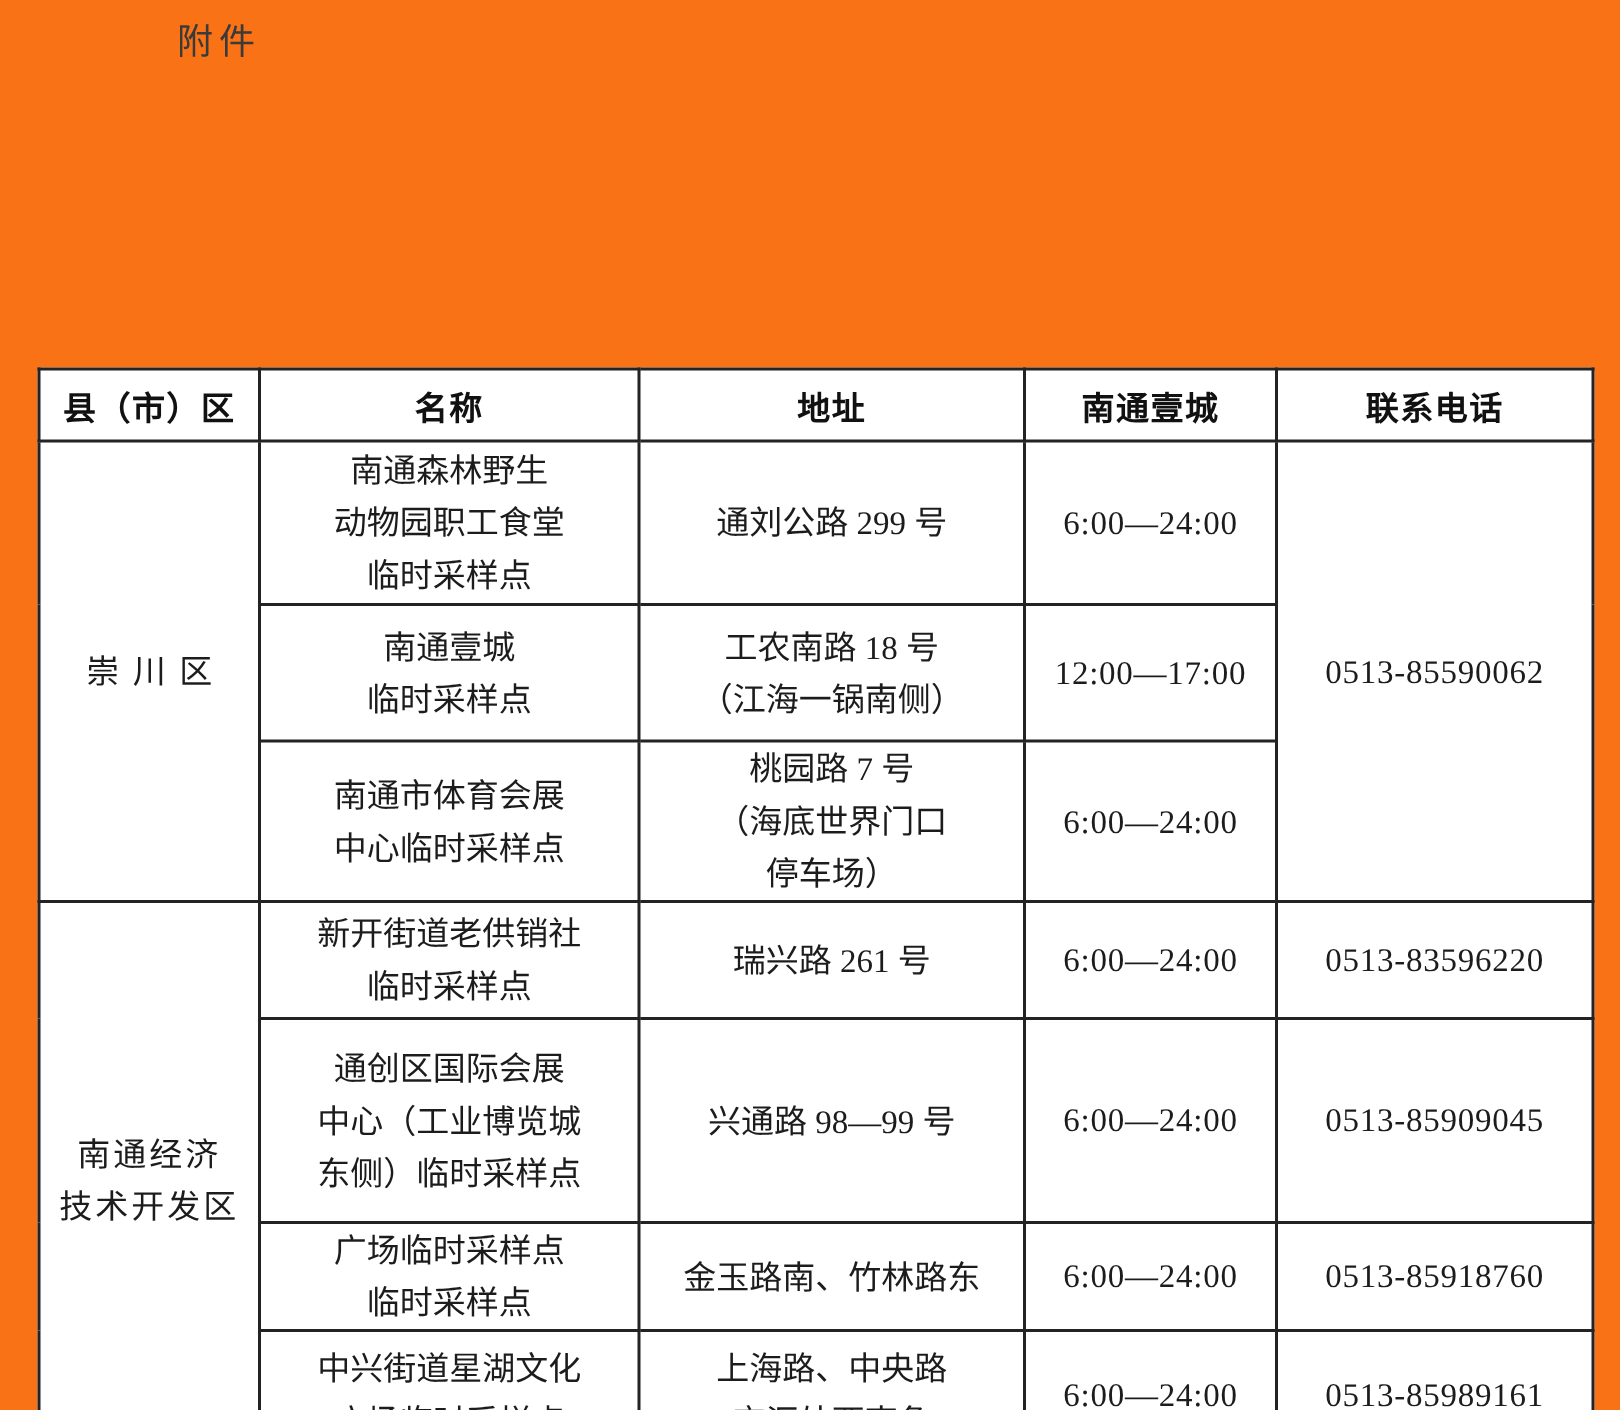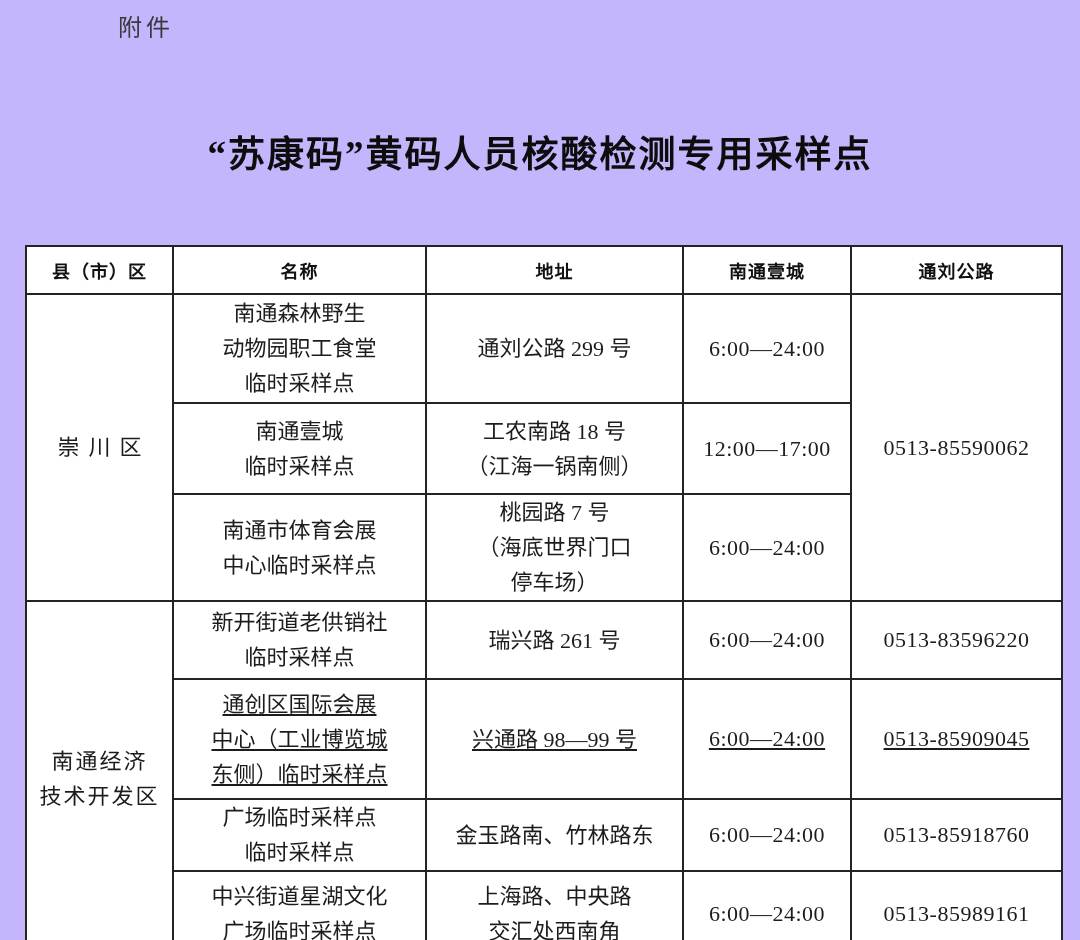--- a/index.html
+++ b/index.html
@@ -4,21 +4,21 @@
 <style>
   html, body {
     margin: 0;
     padding: 0;
     background: #ffffff;
   }
   .page {
     position: relative;
     width: 1080px;
     height: 940px;
-    background: #c4b5fd;
+    background: #f97316;
     color: #1c1c1c;
     font-family: "Liberation Serif", "DejaVu Serif", serif;
     overflow: hidden;
   }
   .attachment-label {
     position: absolute;
     left: 118px;
     top: 8px;
     font-size: 24px;
     color: #3a3a3a;
@@ -51,21 +51,21 @@
   .sampling-table td {
     border: 2px solid #232323;
     text-align: center;
     vertical-align: middle;
     padding: 0 2px;
     overflow: hidden;
   }
   .sampling-table th {
     font-family: "Liberation Sans", "DejaVu Sans", sans-serif;
     font-weight: 600;
-    font-size: 18px;
+    font-size: 22px;
     letter-spacing: 1px;
     color: #111111;
     border-radius: 23px;
   }
   .sampling-table td {
     font-size: 22px;
     color: #1c1c1c;
   }
   .line { line-height: 35px; }
   .district-cell { letter-spacing: 2px; font-family: Liberation Serif, serif; }
@@ -74,49 +74,48 @@
     font-size: 23px;
     font-family: "Liberation Serif", "DejaVu Serif", serif;
     letter-spacing: 0.5px;
     white-space: nowrap;
   }
   tr.rh { height: 48px; }
   tr.r1 { height: 109px; }
   tr.r2 { height: 91px; }
   tr.r3 { height: 83px; }
   tr.r4 { height: 78px; }
-  tr.r5 { height: 120px; text-decoration: underline; }
+  tr.r5 { height: 136px; }
   tr.r6 { height: 65px; }
   tr.r7 { height: 85px; }
 </style>
 </head>
 <body>
 
 <div class="page">
 
   <div class="attachment-label">附件</div>
 
-  <h1 class="doc-title">“苏康码”黄码人员核酸检测专用采样点</h1>
 
   <table class="sampling-table">
     <colgroup>
       <col style="width:147px">
       <col style="width:253px">
       <col style="width:257px">
       <col style="width:168px">
       <col style="width:211px">
     </colgroup>
 
     <tbody>
         <tr class="rh">
       <th>县（市）区</th>
       <th>名称</th>
       <th>地址</th>
       <th>南通壹城</th>
-      <th>通刘公路</th>
+      <th>联系电话</th>
     </tr>
 
     <tr class="r1">
       <td class="district-cell spread" rowspan="3">
         <div class="line">崇川区</div>
       </td>
       <td class="name-cell">
         <div class="line">南通森林野生</div>
         <div class="line">动物园职工食堂</div>
         <div class="line">临时采样点</div>

